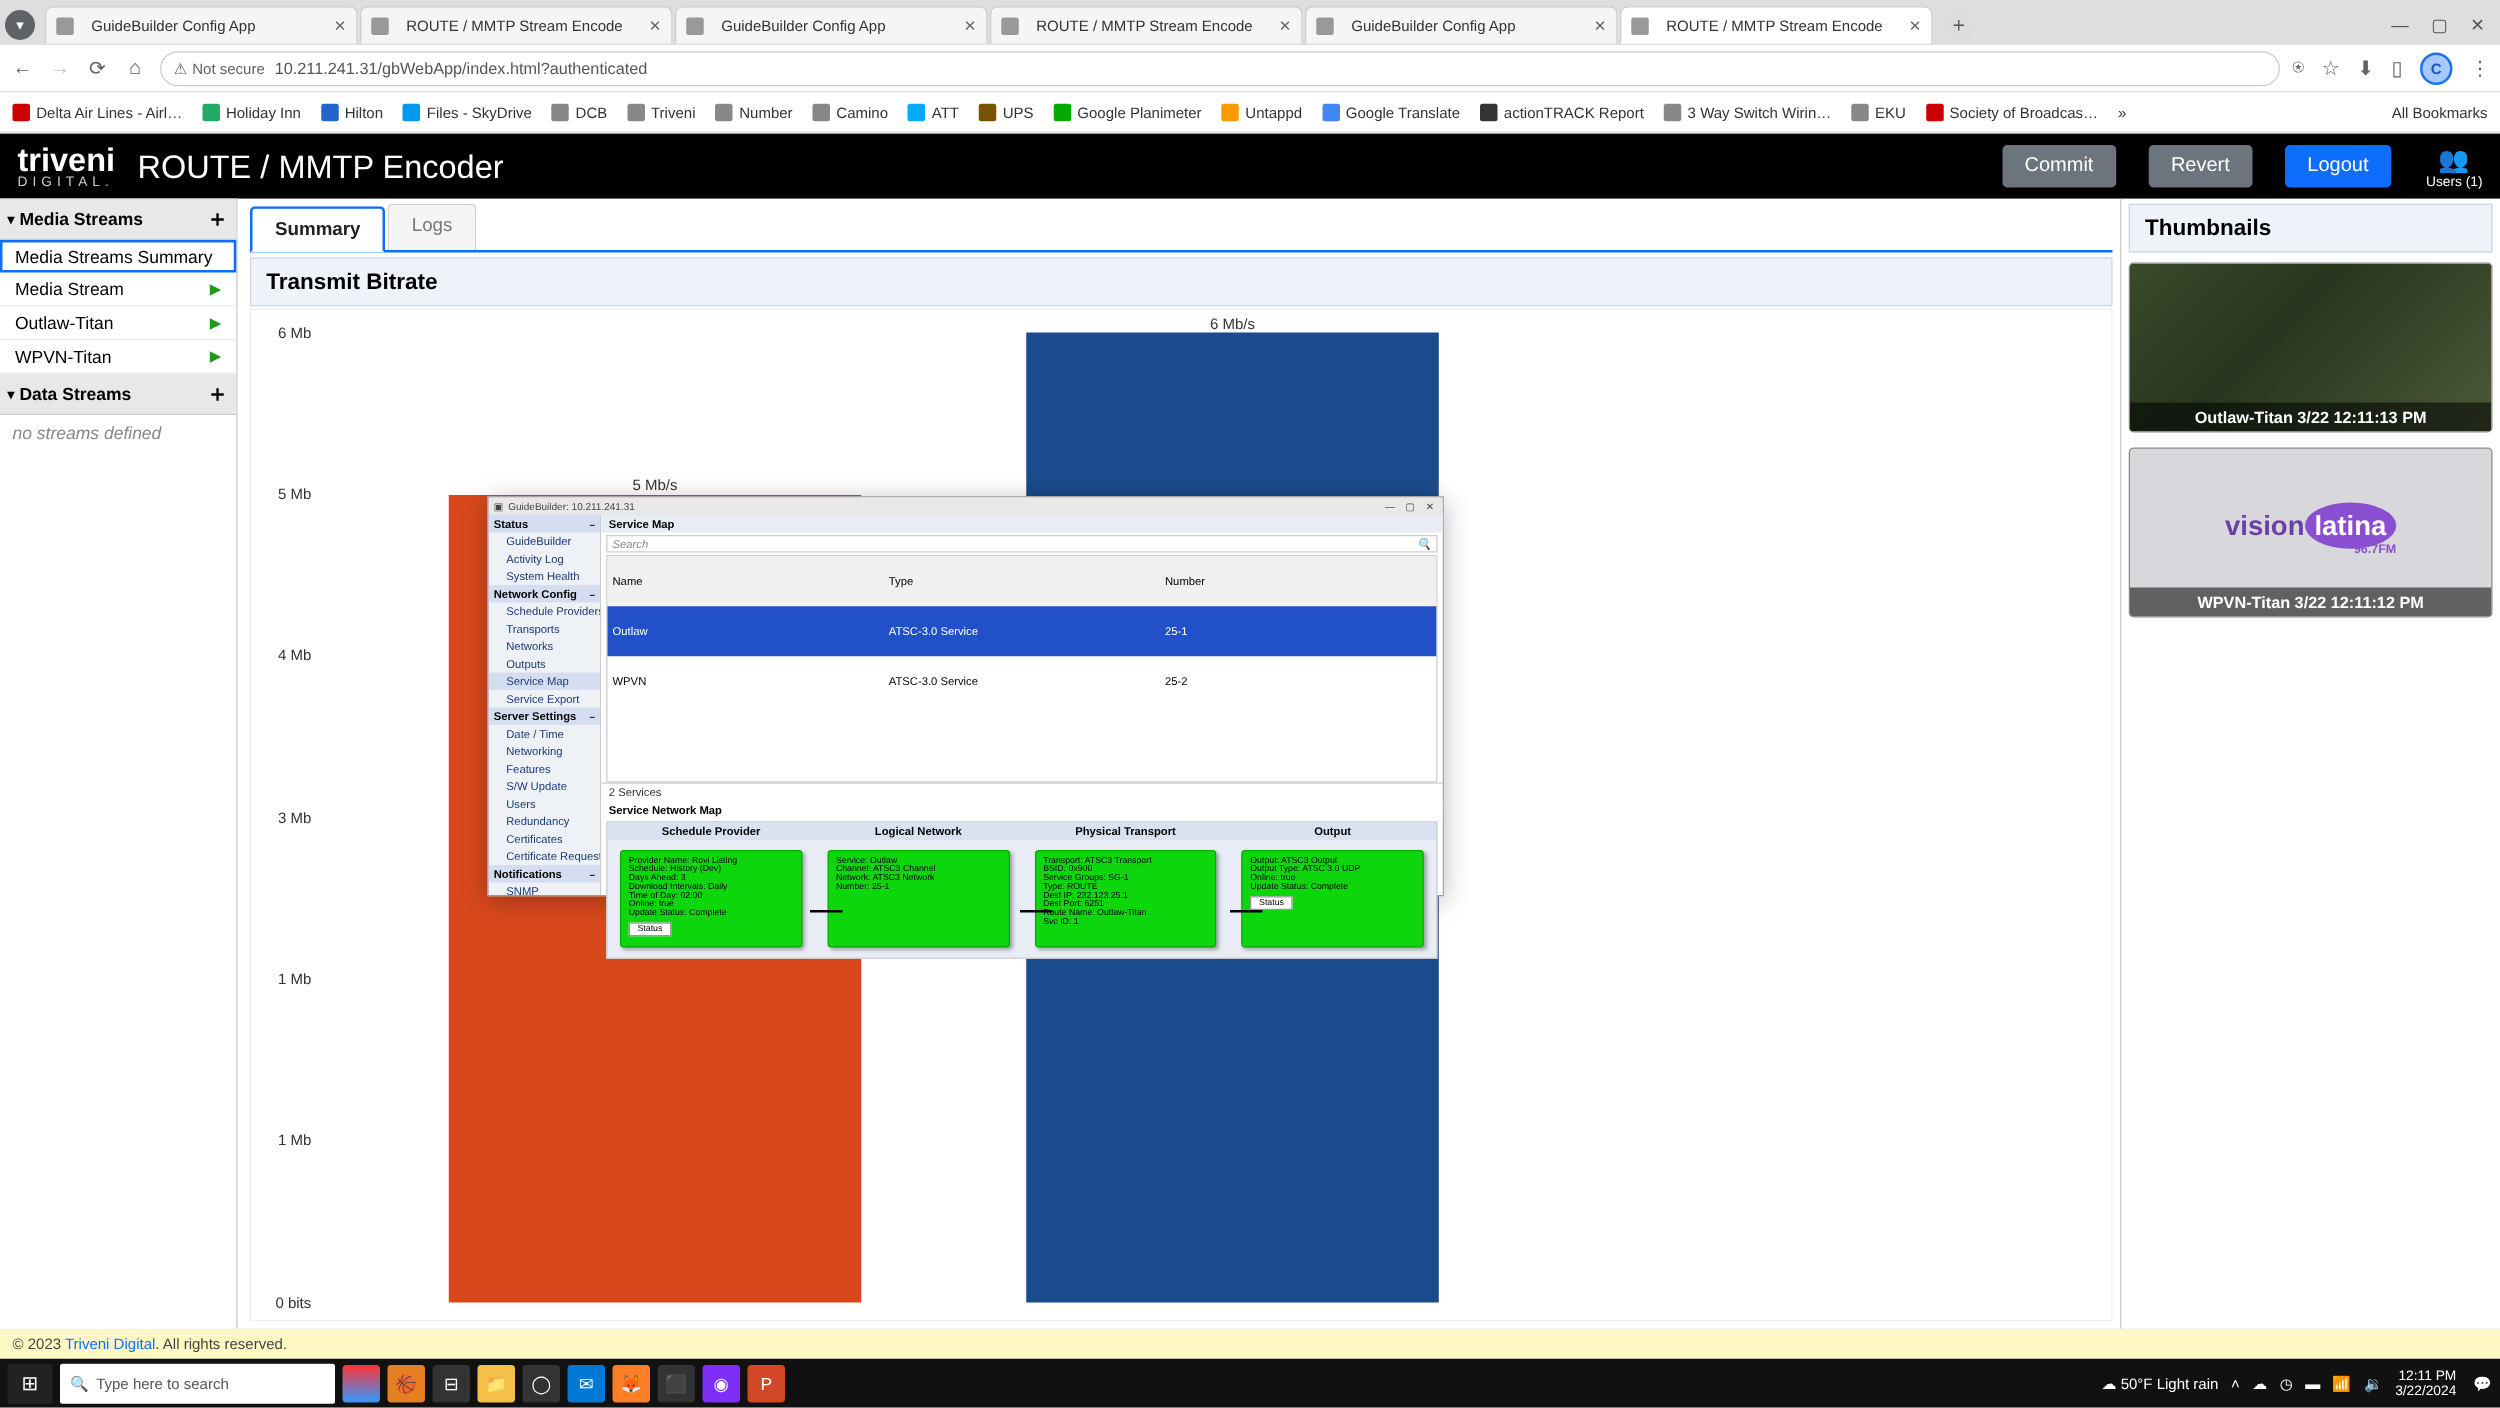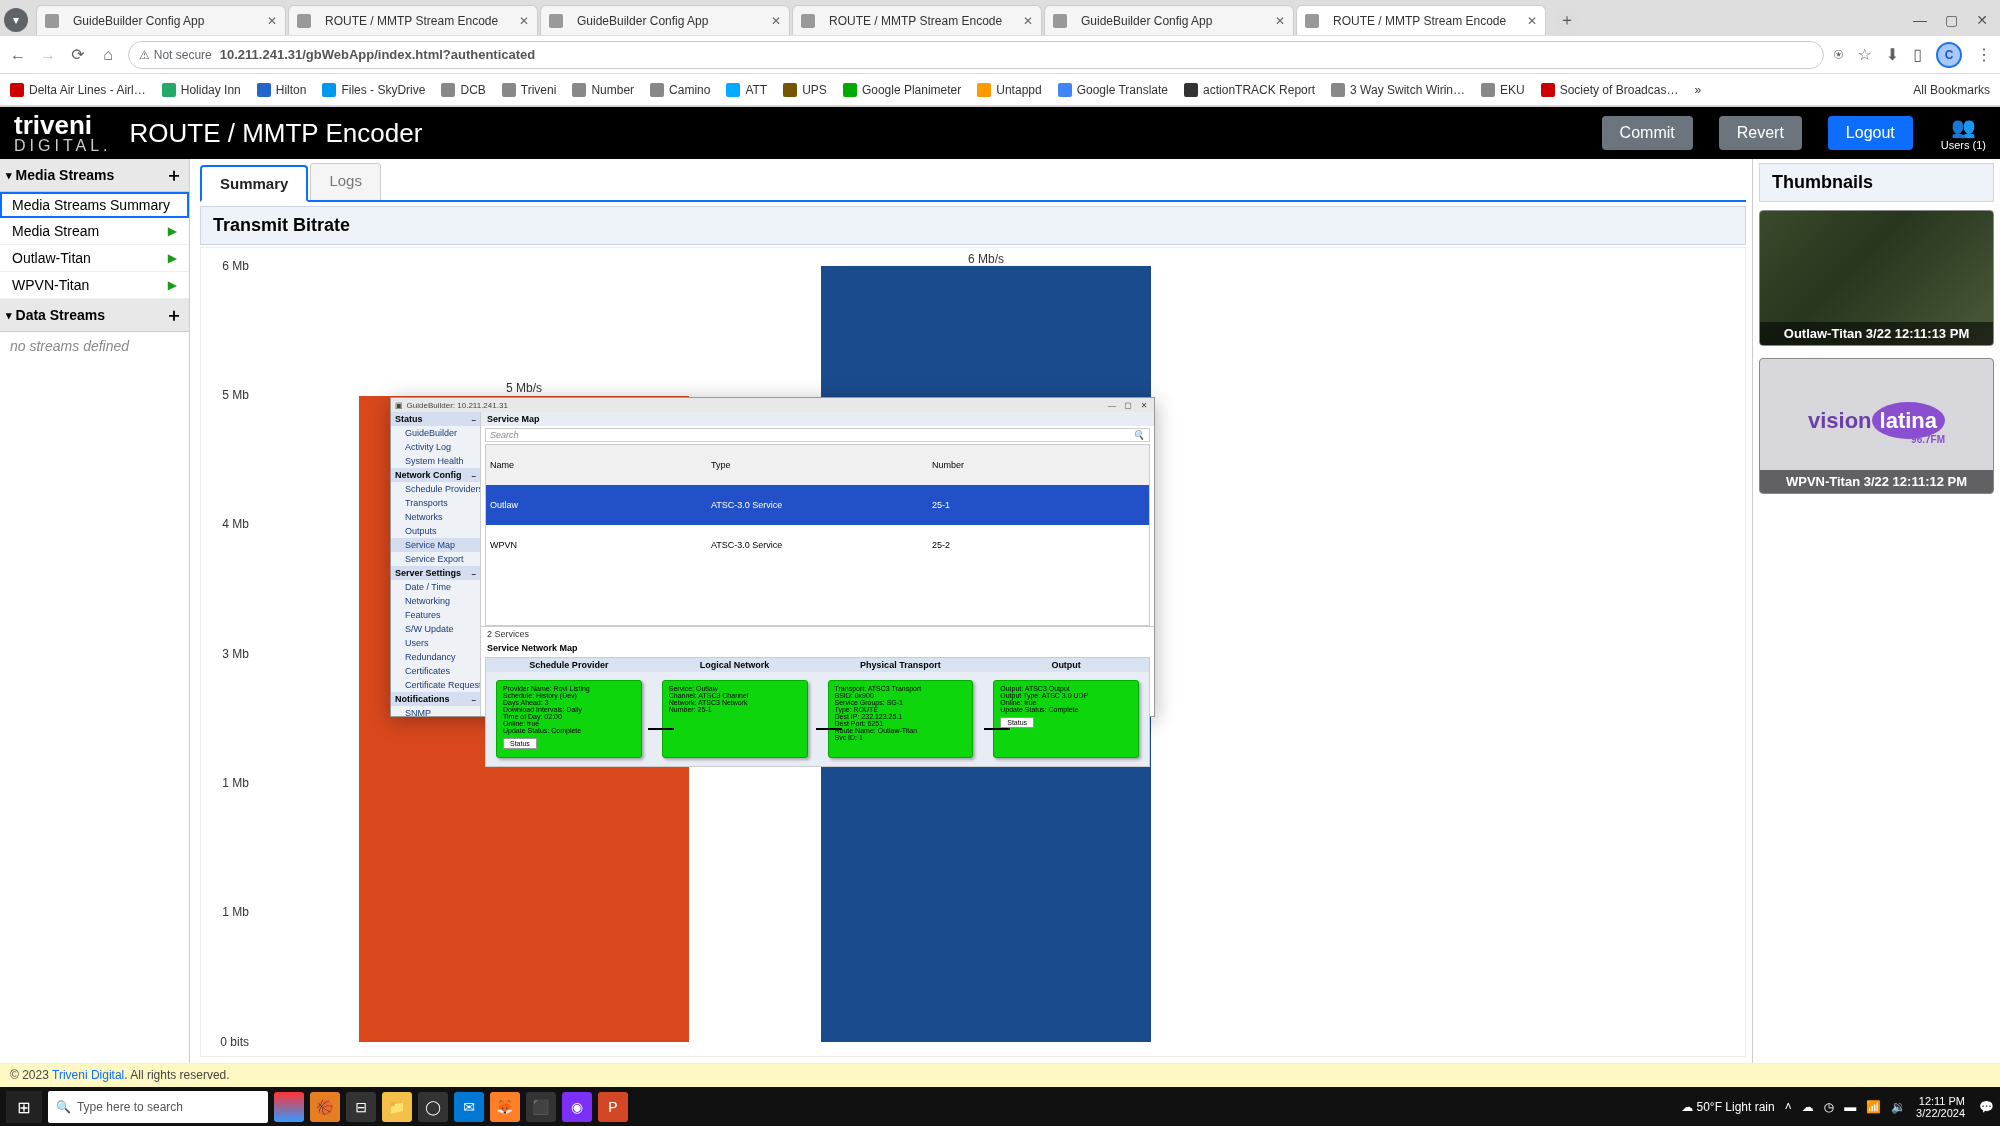--- a/index.html
+++ b/index.html
@@ -13,34 +13,34 @@
 .browser-tab.active { background:#fff; }
 .browser-tab .favicon { width:14px; height:14px; background:#999; border-radius:2px; flex-shrink:0; }
 .browser-tab .title { flex:1; white-space:nowrap; overflow:hidden; text-overflow:ellipsis; }
 .browser-tab .close-x { font-size:12px; color:#666; }
 .newtab { width:26px; height:26px; border-radius:50%; background:#ddd; color:#555; display:flex; align-items:center; justify-content:center; margin-left:6px; font-size:16px; }
 .win-controls { margin-left:auto; display:flex; gap:18px; padding-right:12px; color:#555; font-size:14px; }
 .addr-bar { display:flex; align-items:center; height:38px; padding:4px 8px; gap:10px; background:#fff; border-bottom:1px solid #ddd; }
 .nav-icon { width:20px; height:20px; color:#5f6368; display:flex; align-items:center; justify-content:center; font-size:16px; }
 .url-box { flex:1; display:flex; align-items:center; border:1px solid #ccc; border-radius:20px; height:28px; padding:0 10px; gap:8px; font-size:13px; color:#444; }
 .url-box .secure { color:#5f6368; font-size:12px; display:flex; align-items:center; gap:4px; }
-.url-box .urltext { color:#555;font-weight:bold; }
+.url-box .urltext { color:#555; }
 .addr-right { display:flex; align-items:center; gap:14px; color:#5f6368; font-size:16px; }
 .avatar-circle { width:26px; height:26px; border-radius:50%; background:#a8c7fa; color:#1a56c4; display:flex; align-items:center; justify-content:center; font-size:12px; font-weight:bold; border:2px solid #1a73e8;}
 .bookmarks-bar { display:flex; align-items:center; height:32px; padding:0 10px; gap:16px; background:#fff; border-bottom:1px solid #ddd; font-size:12px; color:#333; }
 .bookmark { display:flex; align-items:center; gap:5px; white-space:nowrap; }
 .bookmark .bicon { width:14px; height:14px; background:#888; border-radius:2px; }
 .bookmarks-bar .spacer { flex:1; }
 .bookmarks-bar .allbm { display:flex; align-items:center; gap:5px; }
 
 
 .app-header { background:#000; color:#fff; height:52px; display:flex; align-items:center; padding:0 14px; gap:18px; }
 .logo-box { display:flex; flex-direction:column; line-height:1; }
 .logo-top { font-size:26px; font-weight:bold; letter-spacing:0px; }
-.logo-bot { font-size:16px; letter-spacing:4px; color:#ccc;}
+.logo-bot { font-size:11px; letter-spacing:4px; color:#ccc;}
 .app-title { font-size:26px; color:#fff; }
 .app-header .spacer { flex:1; }
 .btn { padding:8px 18px; border-radius:4px; font-size:16px; border:none; }
 .btn-gray { background:#6c757d; color:#fff; }
 .btn-blue { background:#0d6efd; color:#fff; }
 .users-badge { display:flex; flex-direction:column; align-items:center; font-size:11px; color:#fff; margin-left:10px; }
 .users-badge .uicon { font-size:20px; }
 
 
 .app-body { display:flex; height:calc(100% - 36px - 38px - 32px - 52px - 40px - 24px); background:#fff; }
@@ -60,21 +60,21 @@
 .panel-title { background:#eef3fa; border:1px solid #cdd7e4; padding:8px 12px; font-size:18px; font-weight:bold; margin-top:4px; }
 .chart-area { position:relative; flex:1; border:1px solid #eee; margin-top:2px; overflow:hidden; background:#fff;}
 .yaxis { position:absolute; left:0; top:18px; bottom:14px; width:52px; }
 .ylabel { position:absolute; right:4px; font-size:12px; color:#333; transform:translateY(-50%); }
 .plot { position:absolute; left:60px; right:10px; top:18px; bottom:14px; }
 .bar { position:absolute; bottom:0; }
 .bar1 { left:98px; width:330px; background:#d9481d; }
 .bar2 { left:560px; width:330px; background:#1a4b8c; }
 .barlabel { position:absolute; font-size:12px; color:#333; transform:translate(-50%,-100%); }
 
-.thumb-pane { width:248px; border-left:1px solid #ccc; padding:4px 6px;}
+.thumb-pane { width:304px; border-left:1px solid #ccc; padding:4px 6px;}
 .thumb { position:relative; width:100%; height:136px; border:1px solid #888; border-radius:4px; margin-bottom:12px; overflow:hidden; background:#555; }
 .thumb.t1 { background:linear-gradient(135deg,#3a4a2a,#27361e 40%,#4a5a38); }
 .thumb.t2 { background:#d8d8dc; display:flex; align-items:center; justify-content:center;}
 .vision-logo { color:#6a3fa8; font-size:22px; font-weight:bold; }
 .vision-logo .lat { background:#8a4fd0; color:#fff; border-radius:50%; padding:6px 8px; }
 .thumb-caption { position:absolute; bottom:0; left:0; right:0; background:rgba(0,0,0,0.55); color:#fff; text-align:center; font-size:13px; font-weight:bold; padding:4px; }
 
 
 .overlay-window { position:absolute; left:390px; top:397px; width:765px; height:320px; background:#eef1f5; border:1px solid #999; box-shadow:0 4px 20px rgba(0,0,0,0.3); font-size:9px; display:flex; flex-direction:column; }
 .ow-title { height:14px; background:#e8e8e8; display:flex; align-items:center; padding:0 4px; gap:4px; font-size:8px; color:#444; }

